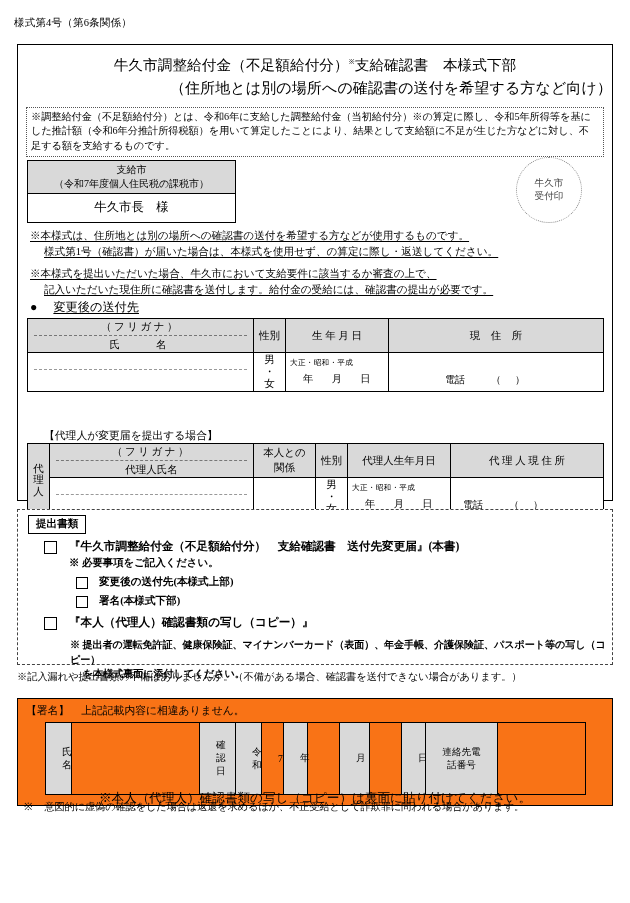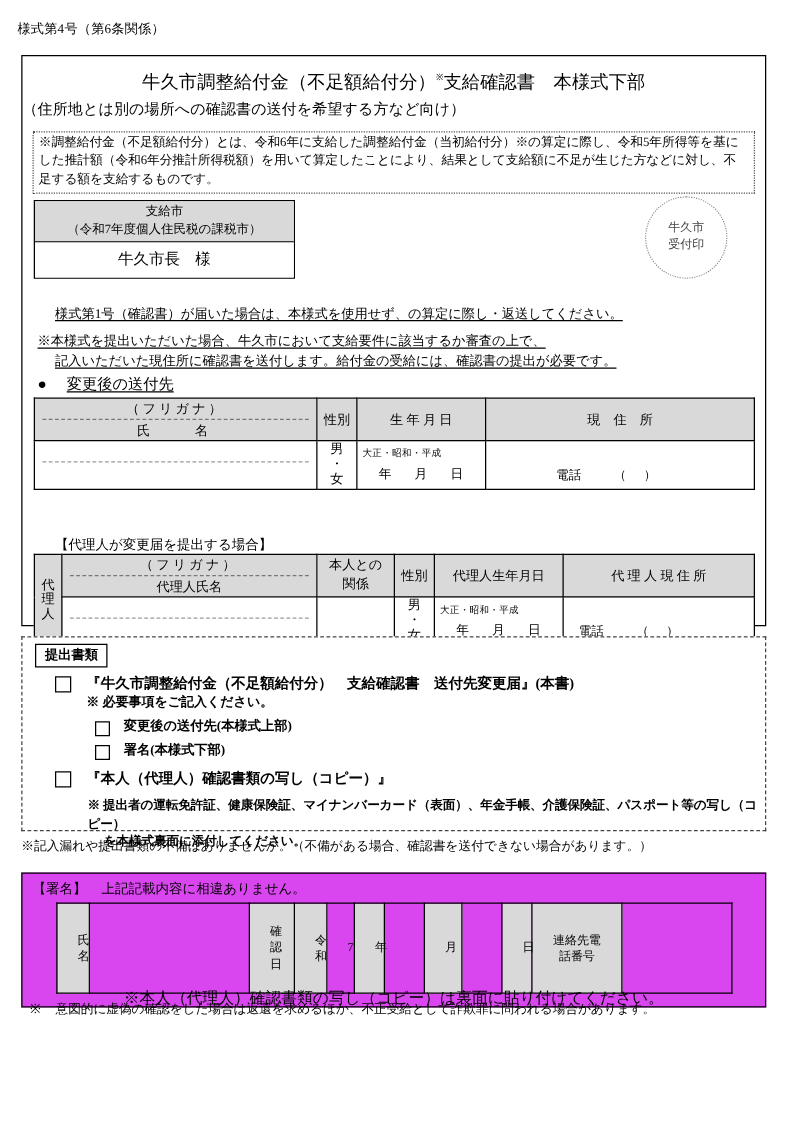--- a/index.html
+++ b/index.html
@@ -47,22 +47,22 @@
     height: 100%;
   }
   .title-main {
     text-align: center;
     font-size: 14.6px;
     margin-top: 11px;
     letter-spacing: 0.1px;
     white-space: nowrap;
   }
   .title-sub {
-    text-align: left;
-    font-size: 12px;
+    text-align: right;
+    font-size: 15px;
     margin-top: 4px;
     letter-spacing: 0.1px;
     white-space: nowrap;
   }
   .sup {
     font-size: 7px;
     vertical-align: super;
   }
   
   .note-box {
@@ -308,21 +308,21 @@
   }
   
   .sign-box {
     position: absolute;
     left: 17px;
     top: 698px;
     width: 596px;
     height: 108px;
     box-sizing: border-box;
     border: 1.6px solid #000;
-    background: #d946ef;
+    background: #f97316;
   }
   .sign-head {
     font-size: 10.8px;
     margin: 5px 0 0 8px;
   }
   .sign-head .gap { display: inline-block; width: 12px; }
   .sign-tbl {
     margin: 4px 0 0 27px;
     width: 540px;
     border-collapse: collapse;
@@ -378,21 +378,21 @@
         <div class="shikyu-body">牛久市長　様</div>
       </div>
 
       <div class="stamp">
         <span>牛久市</span>
         <span>受付印</span>
       </div>
 
       <div class="notice-block">
         <p>
-          <br>
+          <span class="u">※本様式は、住所地とは別の場所への確認書の送付を希望する方などが使用するものです。</span><br>
           <span class="indent1 u">様式第1号（確認書）が届いた場合は、本様式を使用せず、の算定に際し・返送してください。</span>
         </p>
         <p>
           <span class="u">※本様式を提出いただいた場合、牛久市において支給要件に該当するか審査の上で、</span><br>
           <span class="indent1 u">記入いただいた現住所に確認書を送付します。給付金の受給には、確認書の提出が必要です。</span>
         </p>
       </div>
 
       <div class="sec-head"><span>●</span><span class="u">変更後の送付先</span></div>
 

